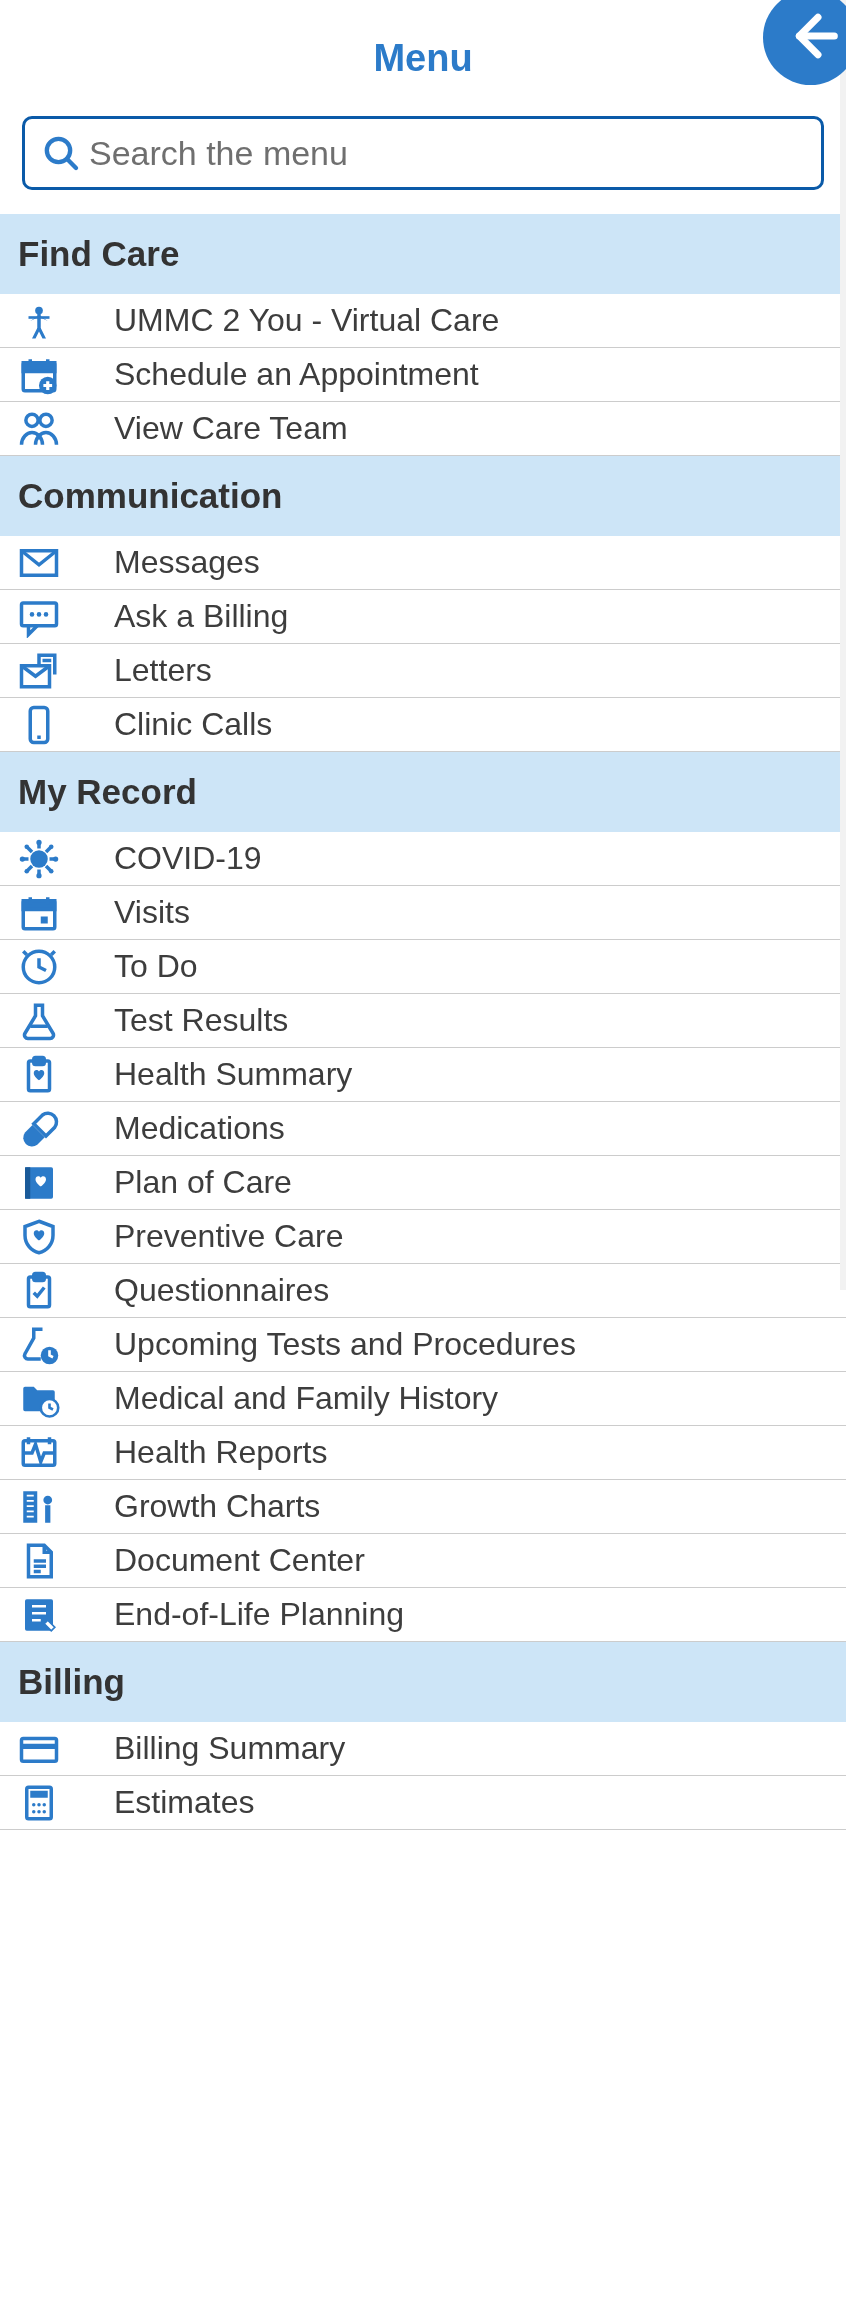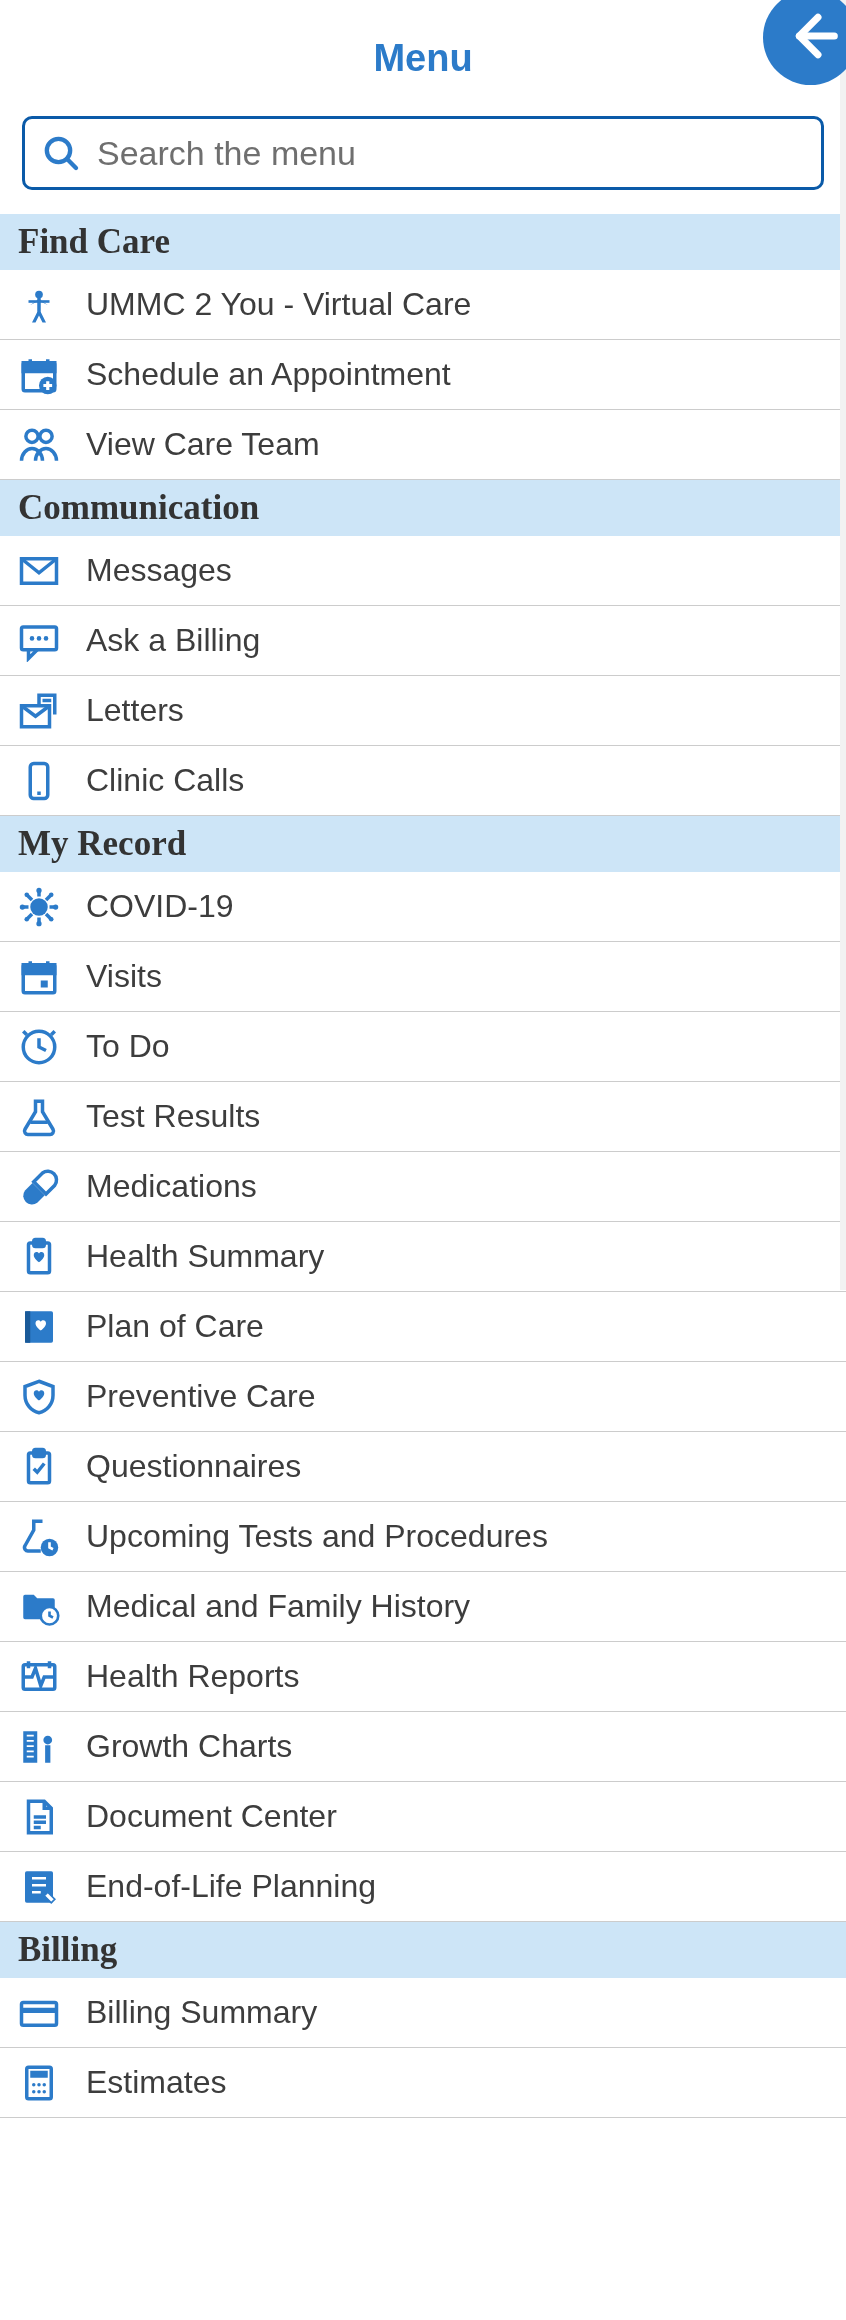--- a/index.html
+++ b/index.html
@@ -5,25 +5,25 @@
   * { box-sizing: border-box; margin: 0; padding: 0; }
   html, body { width: 846px; font-family: -apple-system, "Segoe UI", "Helvetica Neue", Arial, sans-serif; background: #fff; color: #333; }
   body { font-family: "Source Sans Pro", "Segoe UI", Arial, sans-serif; }
   .header { position: relative; height: 116px; display: flex; align-items: center; justify-content: center; }
   .header .title { color: #2c7bc9; font-weight: 700; font-size: 38px; }
   .back-btn { position: absolute; right: -12px; top: -10px; width: 95px; height: 95px; border-radius: 50%; background: #2c7bc9; display: flex; align-items: center; justify-content: center; cursor: pointer; }
   .back-btn svg { width: 56px; height: 56px; stroke: #fff; }
   .search-wrap { padding: 0 22px 24px 22px; }
   .search-box { display: flex; align-items: center; border: 3px solid #0a5aa8; border-radius: 10px; height: 74px; padding: 0 16px; }
   .search-box .icon { width: 40px; height: 40px; color: #2c7bc9; flex-shrink: 0; }
-  .search-box input { border: none; outline: none; font-size: 34px; color: #444; margin-left: 16px; flex: 1; background: transparent; }
+  .search-box input { border: none; outline: none; font-size: 34px; color: #444; margin-left: 8px; flex: 1; background: transparent; }
   .search-box input::placeholder { color: #6f6f6f; }
-  .section-header { background: #cde5f7; padding: 8px 18px; font-family: Liberation Serif, serif; }
+  .section-header { background: #cde5f7; padding: 20px 18px; }
   .section-header .label { font-weight: 700; font-size: 35px; color: #333; }
-  .item { display: flex; align-items: center; height: 70px; padding: 0 18px; border-bottom: 1px solid #ccc; cursor: pointer; }
+  .item { display: flex; align-items: center; height: 54px; padding: 0 18px; border-bottom: 1px solid #ccc; cursor: pointer; gap: 28px; }
   .item:first-of-type { border-top: 1px solid #ccc; }
   .item .icon { width: 42px; height: 42px; min-width: 42px; color: #2c7bc9; display: flex; align-items: center; justify-content: center; }
   .item .icon svg { width: 100%; height: 100%; }
   .item .label { font-size: 32px; color: #3d3d3d; margin-left: 26px; }
   .annot { position: absolute; border: 6px solid #d2232a; border-radius: 50%; width: 350px; height: 130px; left: -20px; top: 2125px; pointer-events: none; transform: rotate(-4deg); }
   .page { position: relative; width: 846px; }
   .edge { position: absolute; right: 0; top: 0; width: 6px; height: 1290px; background: #f2f2f2; }
 </style>
 </head>
 <body>
@@ -189,37 +189,37 @@
         <span class="icon">
           <svg viewBox="0 0 24 24" fill="none" stroke="#2c7bc9" stroke-width="2">
             <path d="M9 3h6M10 3v6l-6 10a2 2 0 0 0 2 3h12a2 2 0 0 0 2-3l-6-10V3"></path>
             <path d="M7 15h10"></path>
           </svg>
         </span>
         <span class="label">Test Results</span>
       </div>
       <div class="item">
         <span class="icon">
+          <svg viewBox="0 0 24 24" fill="none" stroke="#2c7bc9" stroke-width="2">
+            <rect x="6" y="4" width="12" height="17" rx="1"></rect>
+            <rect x="9" y="2" width="6" height="4" rx="1" fill="#2c7bc9"></rect>
+            <path d="M12 10c-1-1.5-3-1-3 1 0 2 3 4 3 4s3-2 3-4c0-2-2-2.5-3-1z" fill="#2c7bc9" stroke="none"></path>
+          </svg>
+        </span>
+        <span class="label">Health Summary</span>
+      </div>
+      <div class="item">
+        <span class="icon">
           <svg viewBox="0 0 24 24" fill="#2c7bc9">
             <path d="M14 4a5 5 0 0 1 7 7l-10 10a5 5 0 0 1-7-7z"></path>
             <path d="M9 9l7 7" stroke="#fff" stroke-width="2"></path>
             <path d="M14 4a5 5 0 0 1 7 7L16 16 9 9z" fill="#fff" stroke="#2c7bc9" stroke-width="2"></path>
           </svg>
         </span>
         <span class="label">Medications</span>
-      </div>
-      <div class="item">
-        <span class="icon">
-          <svg viewBox="0 0 24 24" fill="none" stroke="#2c7bc9" stroke-width="2">
-            <rect x="6" y="4" width="12" height="17" rx="1"></rect>
-            <rect x="9" y="2" width="6" height="4" rx="1" fill="#2c7bc9"></rect>
-            <path d="M12 10c-1-1.5-3-1-3 1 0 2 3 4 3 4s3-2 3-4c0-2-2-2.5-3-1z" fill="#2c7bc9" stroke="none"></path>
-          </svg>
-        </span>
-        <span class="label">Health Summary</span>
       </div>
       <div class="item">
         <span class="icon">
           <svg viewBox="0 0 24 24" fill="#2c7bc9">
             <rect x="4" y="3" width="16" height="18" rx="1"></rect>
             <rect x="4" y="3" width="3" height="18" fill="#1a5a99"></rect>
             <path d="M13 9c-1-1.5-3-1-3 1 0 2 3 4 3 4s3-2 3-4c0-2-2-2.5-3-1z" fill="#fff"></path>
           </svg>
         </span>
         <span class="label">Plan of Care</span>

